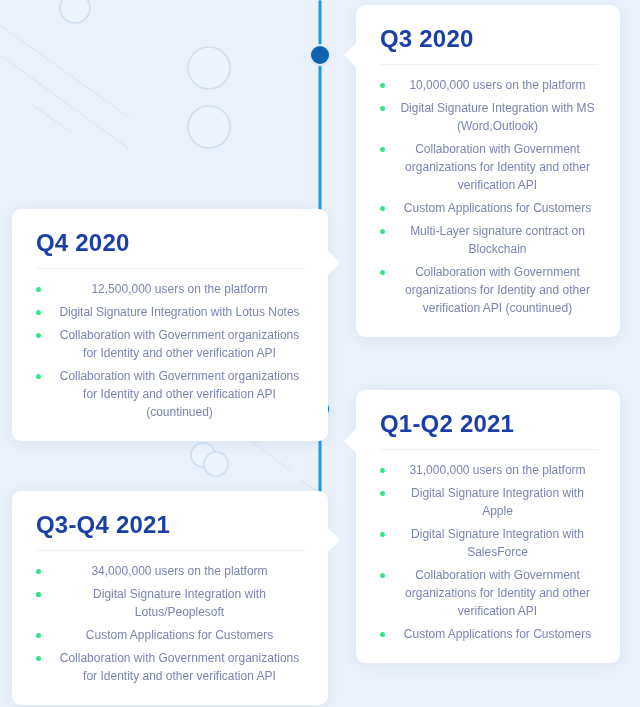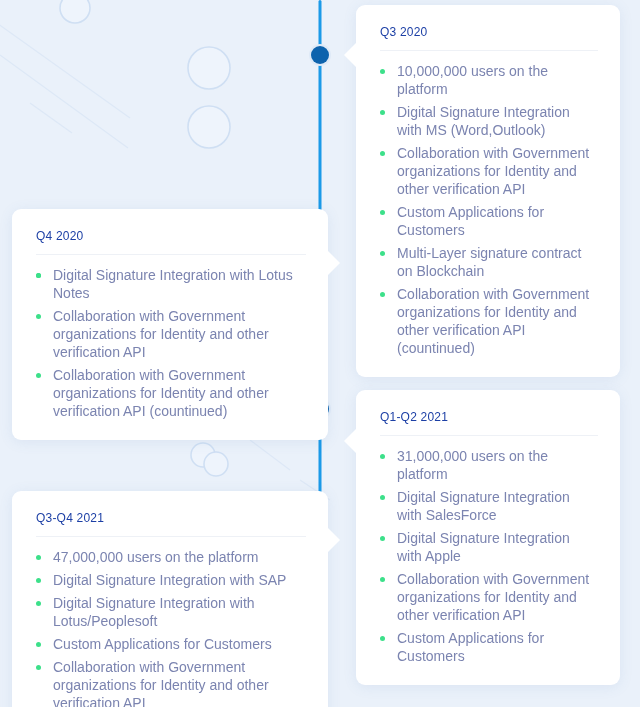--- a/index.html
+++ b/index.html
@@ -74,40 +74,41 @@
     left: -12px;
     border-right: 13px solid #ffffff;
   }
   .card.left .notch {
     right: -12px;
     border-left: 13px solid #ffffff;
   }
 
   .card-title {
     color: #1c3fa5;
-    font-size: 12px;
-    font-weight: normal;
+    font-size: 24px;
+    font-weight: bold;
     letter-spacing: 0.2px;
     margin: 0 0 11px 0;
     padding: 0 0 11px 0;
     border-bottom: 1px solid #eef1f6;
   }
 
   .card-list {
     list-style: none;
     margin: 0;
     padding: 0;
   }
   .card-list li {
     position: relative;
     padding-left: 17px;
     margin-bottom: 5px;
     color: #7b84b0;
-    font-size: 14px;
+    font-size: 12px;
     line-height: 18px;
+    text-align: center;
   }
   .card-list li:last-child { margin-bottom: 0; }
   .bullet {
     position: absolute;
     left: 0;
     top: 7px;
     width: 5px;
     height: 5px;
     border-radius: 50%;
     background: #3ce08a;
@@ -156,43 +157,43 @@
           <li><span class="bullet"></span><span>Collaboration with Government organizations for Identity and other verification API</span></li>
           <li><span class="bullet"></span><span>Custom Applications for Customers</span></li>
           <li><span class="bullet"></span><span>Multi-Layer signature contract on Blockchain</span></li>
           <li><span class="bullet"></span><span>Collaboration with Government organizations for Identity and other verification API (countinued)</span></li>
         </ul>
       </div>
       <div class="card left" style="top: 209px;">
         <div class="notch" style="top: 41px;"></div>
         <div class="card-title">Q4 2020</div>
         <ul class="card-list">
-          <li><span class="bullet"></span></li>
+          <li><span class="bullet"></span><span>12,500,000 users on the platform</span></li>
           <li><span class="bullet"></span><span>Digital Signature Integration with Lotus Notes</span></li>
           <li><span class="bullet"></span><span>Collaboration with Government organizations for Identity and other verification API</span></li>
           <li><span class="bullet"></span><span>Collaboration with Government organizations for Identity and other verification API (countinued)</span></li>
         </ul>
       </div>
       <div class="card right" style="top: 358px; margin-top: 32px;">
         <div class="notch" style="top: 38px;"></div>
         <div class="card-title">Q1-Q2 2021</div>
         <ul class="card-list">
           <li><span class="bullet"></span><span>31,000,000 users on the platform</span></li>
+          <li><span class="bullet"></span><span>Digital Signature Integration with Apple</span></li>
           <li><span class="bullet"></span><span>Digital Signature Integration with SalesForce</span></li>
-          <li><span class="bullet"></span><span>Digital Signature Integration with Apple</span></li>
           <li><span class="bullet"></span><span>Collaboration with Government organizations for Identity and other verification API</span></li>
           <li><span class="bullet"></span><span>Custom Applications for Customers</span></li>
         </ul>
       </div>
       <div class="card left" style="top: 491px;">
         <div class="notch" style="top: 36px;"></div>
         <div class="card-title">Q3-Q4 2021</div>
         <ul class="card-list">
-          <li><span class="bullet"></span><span>47,000,000 users on the platform</span></li>
-          <li><span class="bullet"></span><span>Digital Signature Integration with SAP</span></li>
+          <li><span class="bullet"></span><span>34,000,000 users on the platform</span></li>
+          <li><span class="bullet"></span></li>
           <li><span class="bullet"></span><span>Digital Signature Integration with Lotus/Peoplesoft</span></li>
           <li><span class="bullet"></span><span>Custom Applications for Customers</span></li>
           <li><span class="bullet"></span><span>Collaboration with Government organizations for Identity and other verification API</span></li>
         </ul>
       </div>
     </div>
 
 </div>
 
 </body></html>

